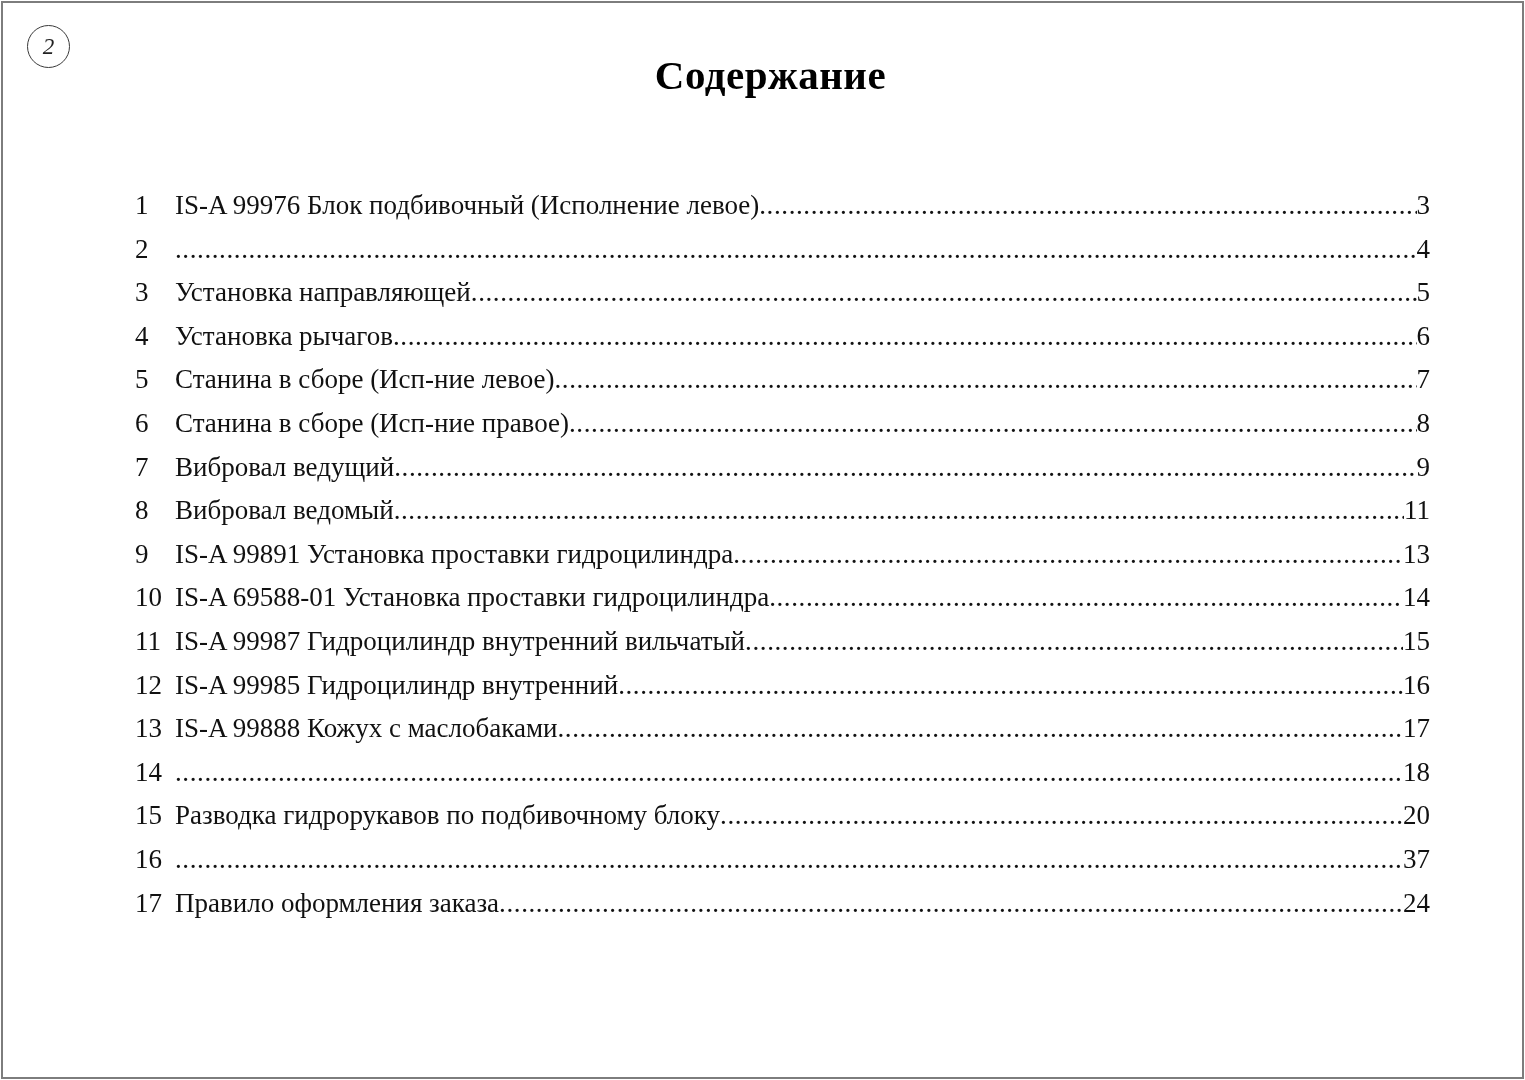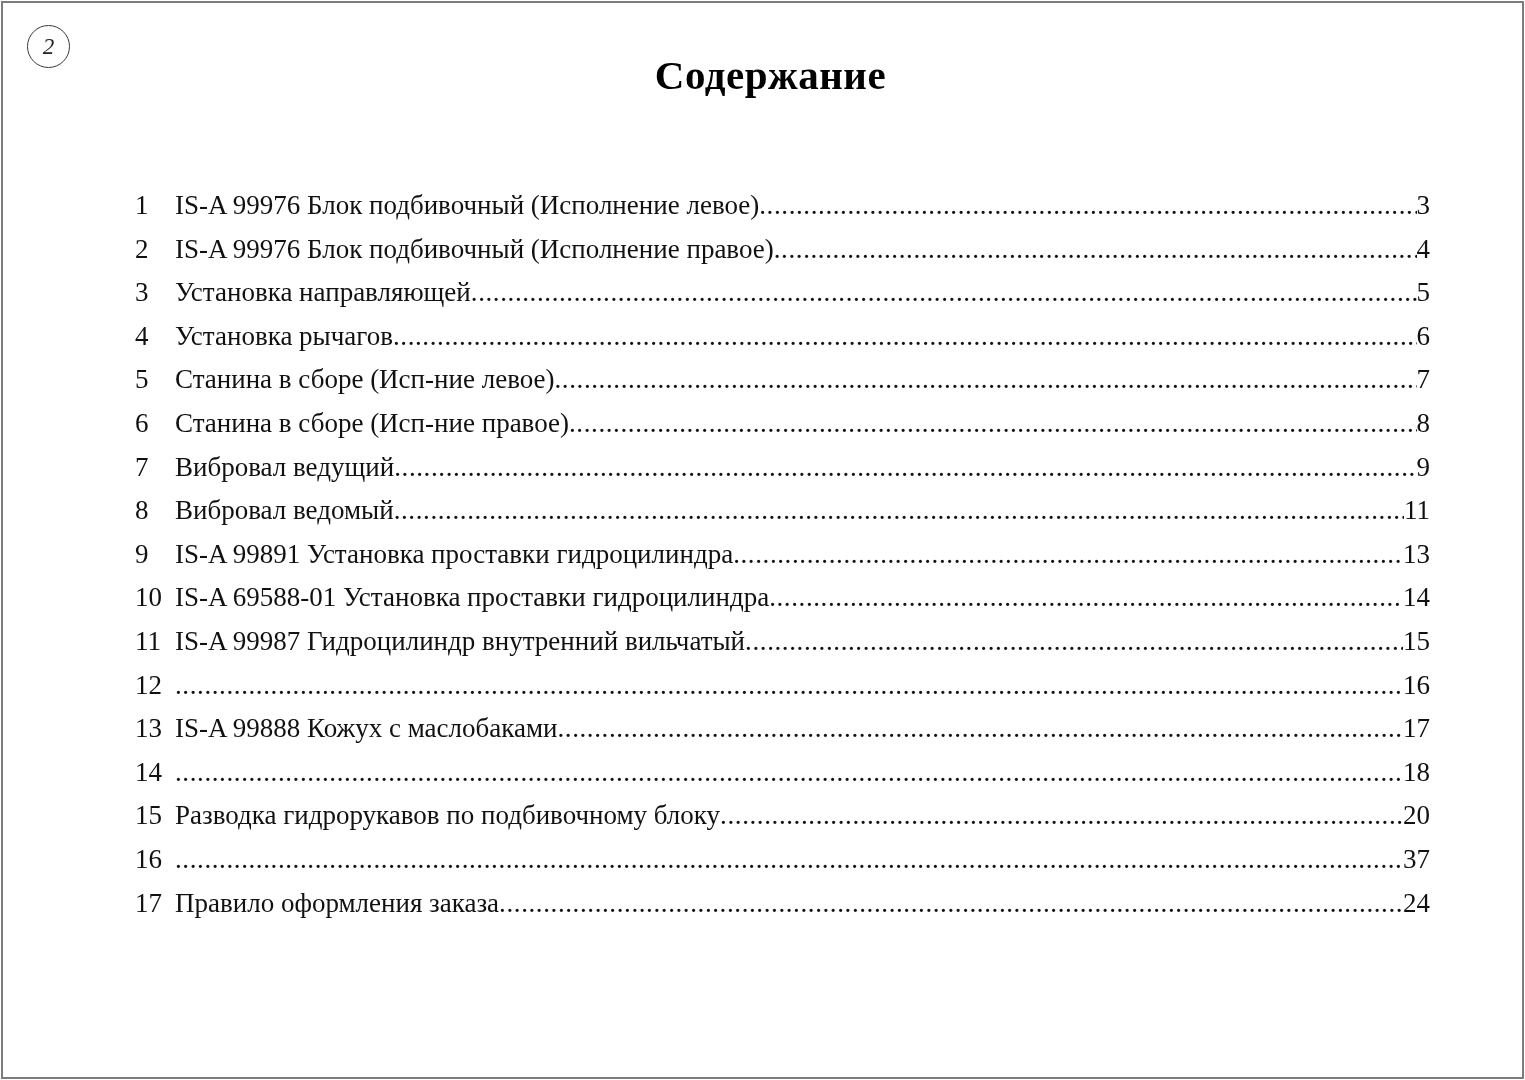--- a/index.html
+++ b/index.html
@@ -91,21 +91,20 @@
   <div class="toc" id="toc-list">
   <div class="toc-row">
     <span class="toc-num">1</span>
     <span class="toc-title">IS-A 99976 Блок подбивочный (Исполнение левое)</span>
     <span class="toc-dots"></span>
     <span class="toc-page">3</span>
   </div>
 
   <div class="toc-row">
     <span class="toc-num">2</span>
-    <span class="toc-title">IS-A 99976 Блок подбивочный (Исполнение правое)</span>
     <span class="toc-dots"></span>
     <span class="toc-page">4</span>
   </div>
 
   <div class="toc-row">
     <span class="toc-num">3</span>
     <span class="toc-title">Установка направляющей</span>
     <span class="toc-dots"></span>
     <span class="toc-page">5</span>
   </div>
@@ -161,20 +160,21 @@
 
   <div class="toc-row">
     <span class="toc-num">11</span>
     <span class="toc-title">IS-A 99987 Гидроцилиндр внутренний вильчатый</span>
     <span class="toc-dots"></span>
     <span class="toc-page">15</span>
   </div>
 
   <div class="toc-row">
     <span class="toc-num">12</span>
+    <span class="toc-title">IS-A 99985 Гидроцилиндр внутренний</span>
     <span class="toc-dots"></span>
     <span class="toc-page">16</span>
   </div>
 
   <div class="toc-row">
     <span class="toc-num">13</span>
     <span class="toc-title">IS-A 99888 Кожух с маслобаками</span>
     <span class="toc-dots"></span>
     <span class="toc-page">17</span>
   </div>

